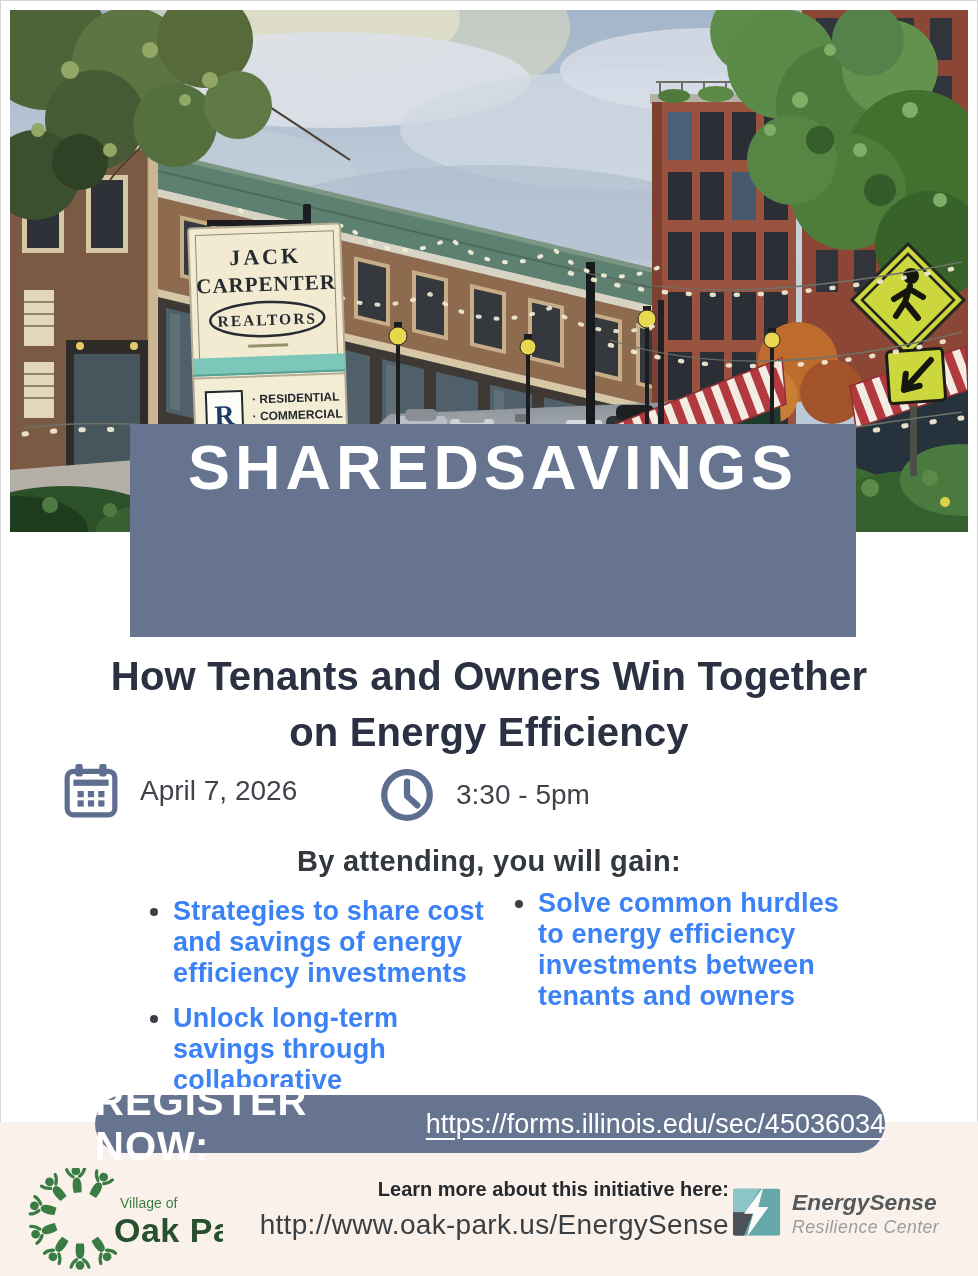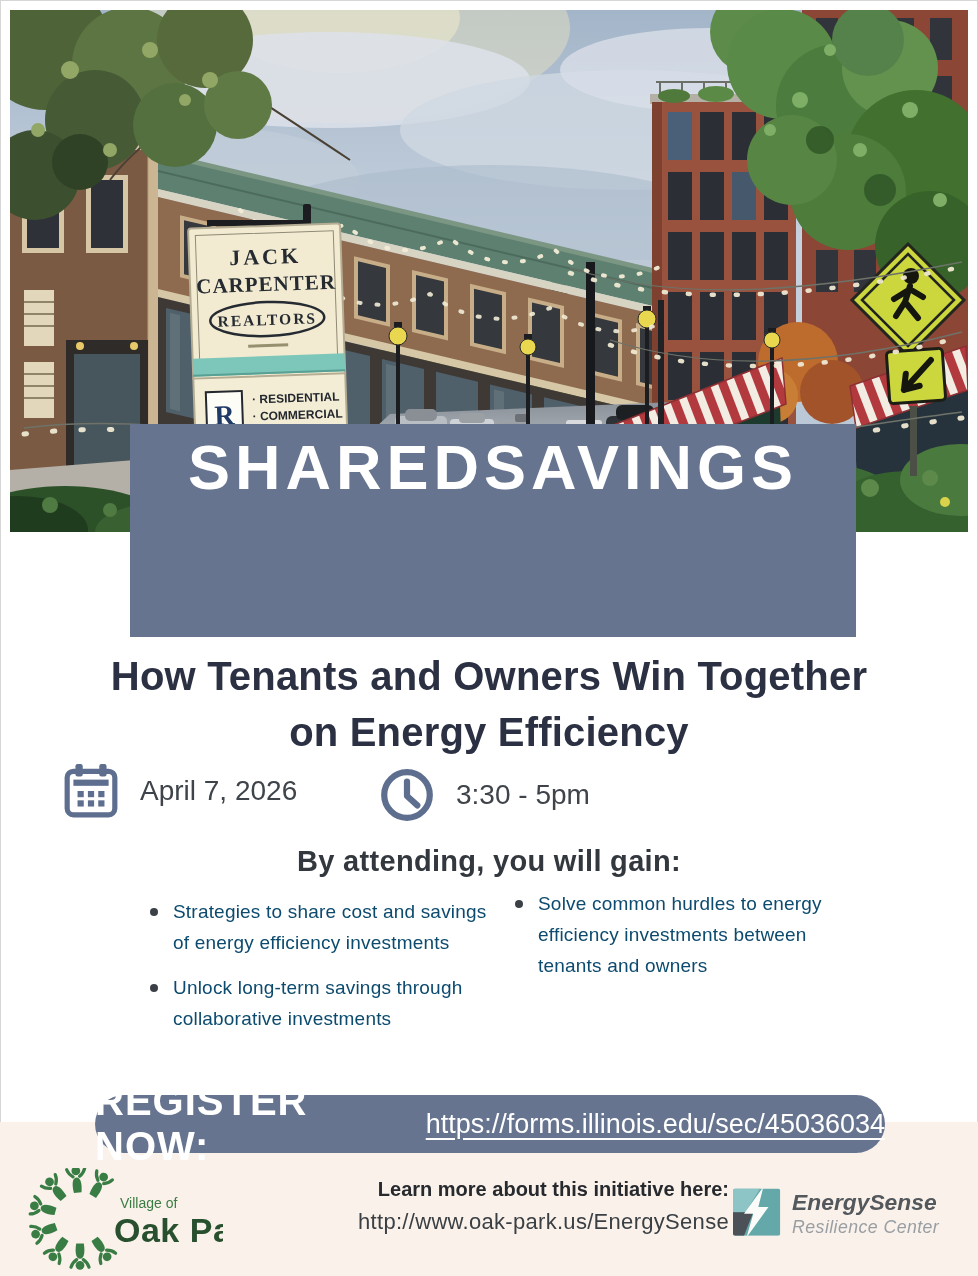--- a/index.html
+++ b/index.html
@@ -29,39 +29,39 @@
   .detail svg{flex:none;}
   .d-date{left:62px;top:762px;}
   .d-time{left:378px;top:766px;}
   .d-loc{left:645px;top:752px;align-items:center;}
   .d-loc .txt{width:218px;line-height:36px;}
   
   .gain{
     position:absolute;top:845px;left:0;width:100%;text-align:center;
     font-size:29px;font-weight:800;color:#33383f;letter-spacing:.3px;
   }
-  .col{position:absolute;color:#0c4a6e;font-size:19px;line-height:31px;letter-spacing:.2px;}
+  .col{position:absolute;color:#3b82f6;font-size:27px;line-height:31px;letter-spacing:.2px;font-weight:bold;}
   .col-left{left:150px;top:896px;width:356px;}
   .col-right{left:515px;top:888px;width:344px;}
   .bullet{display:flex;gap:15px;margin-bottom:14px;}
   .bullet .dot{flex:none;width:8px;height:8px;border-radius:50%;background:#3b4046;margin-top:12px;}
   
   .cream{position:absolute;left:0;top:1122px;width:978px;height:154px;background:#faf2ea;}
   .register{
     position:absolute;left:95px;top:1095px;width:790px;height:58px;
     background:#66748f;border-radius:29px;color:#fff;
     display:flex;align-items:center;justify-content:center;gap:20px;
   }
   .reg-label{font-weight:800;font-size:40px;letter-spacing:1px;}
   .reg-link{font-size:27px;color:#fff;text-decoration:underline;text-underline-offset:5px;cursor:pointer;}
   
   .oakpark{position:absolute;left:28px;top:1168px;}
   .learn{position:absolute;left:249px;top:1178px;width:480px;text-align:right;color:#26292d;}
   .learn .lbl{font-size:20px;font-weight:800;}
-  .learn .url{font-size:22px;font-weight:400;color:#3a3f44;margin-top:8px;letter-spacing:.3px;}
+  .learn .url{font-size:28px;font-weight:400;color:#3a3f44;margin-top:8px;letter-spacing:.3px;}
   .eslogo{position:absolute;left:733px;top:1180px;font-style:italic;}
 </style>
 </head>
 <body>
 
 <div class="page">
 
   <div class="photo">
     <svg viewBox="0 0 958 522" preserveAspectRatio="none">
       <defs>

